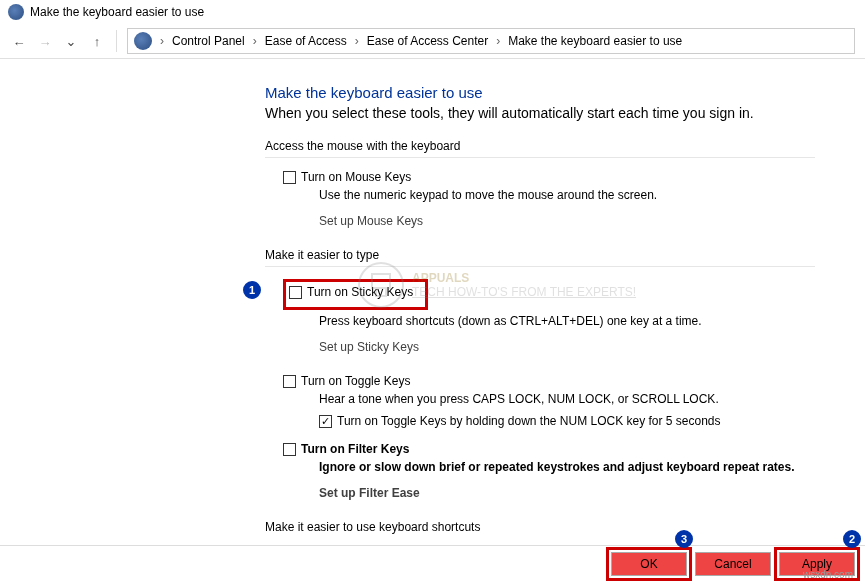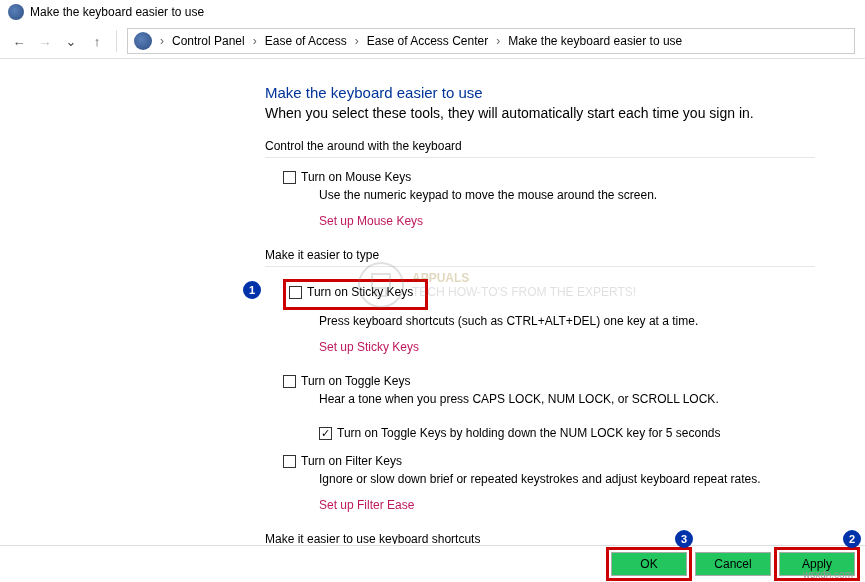--- a/index.html
+++ b/index.html
@@ -116,24 +116,24 @@
       content: "✓";
       color: #000;
     }
     .desc {
       margin-left: 36px;
       margin-top: 4px;
       font-size: 12px;
     }
     .sub-check {
       margin-left: 36px;
-      margin-top: 20px;
+      margin-top: 8px;
     }
     a.link {
-      color: #be185d;
+      color: #404040;
       text-decoration: none;
       display: inline-block;
       margin-left: 36px;
       margin-top: 12px;
       margin-bottom: 12px;
       font-size: 12px;
     }
     .highlight-red { border: 3px solid #cc0000; padding: 3px 12px 8px 3px; display:inline-flex; align-items:center; gap:5px;}
     .callout {
       display: inline-flex;
@@ -158,21 +158,21 @@
       padding: 6px 10px;
       display: flex;
       justify-content: flex-end;
       gap: 8px;
       background: #fff;
     }
     .btn {
       width: 76px;
       height: 24px;
       border: 1px solid #aaa;
-      background: #22c55e;
+      background: #ef4444;
       font-size: 12px;
       display:flex;
       align-items:center;
       justify-content:center;
     }
     .btn-wrap { position: relative; }
     .btn-wrap.red .btn { outline: 3px solid #cc0000; outline-offset: 2px; }
     .watermark {
       position: absolute;
       top: 260px;
@@ -216,74 +216,74 @@
     <span>Ease of Access Center</span>
     <span class="sep">›</span>
     <span>Make the keyboard easier to use</span>
   </div>
 </div>
 
 <div class="content">
   <h2>Make the keyboard easier to use</h2>
   <div class="subtitle">When you select these tools, they will automatically start each time you sign in.</div>
 
-  <div class="section-header">Control the around with the keyboard</div>
+  <div class="section-header">Access the mouse with the keyboard</div>
   <div class="option">
     <div class="checkbox-row">
       <span class="checkbox"></span>
       <span>Turn on Mouse Keys</span>
     </div>
     <div class="desc">Use the numeric keypad to move the mouse around the screen.</div>
     <a class="link">Set up Mouse Keys</a>
   </div>
 
   <div class="section-header">Make it easier to type</div>
   <div class="option" style="position:relative;">
     <span class="callout" style="left:-40px; top:2px;">1</span>
     <div class="highlight-red">
       <span class="checkbox"></span>
       <span>Turn on Sticky Keys</span>
     </div>
-    <div class="desc">Press keyboard shortcuts (such as CTRL+ALT+DEL) one key at a time.</div>
+    <div class="desc">Press keyboard shortcuts (down as CTRL+ALT+DEL) one key at a time.</div>
     <a class="link">Set up Sticky Keys</a>
   </div>
 
   <div class="option">
     <div class="checkbox-row">
       <span class="checkbox"></span>
       <span>Turn on Toggle Keys</span>
     </div>
     <div class="desc">Hear a tone when you press CAPS LOCK, NUM LOCK, or SCROLL LOCK.</div>
     <div class="sub-check checkbox-row">
       <span class="checkbox checked"></span>
       <span>Turn on Toggle Keys by holding down the NUM LOCK key for 5 seconds</span>
     </div>
   </div>
 
-  <div class="option" style="margin-top:14px;">
+  <div class="option" style="margin-top:14px;font-weight:bold;">
     <div class="checkbox-row">
       <span class="checkbox"></span>
       <span>Turn on Filter Keys</span>
     </div>
     <div class="desc">Ignore or slow down brief or repeated keystrokes and adjust keyboard repeat rates.</div>
     <a class="link">Set up Filter Ease</a>
   </div>
 
   <div class="section-header" style="border-bottom:none;">Make it easier to use keyboard shortcuts</div>
 </div>
 
 <div class="watermark">
   <svg width="50" height="50">
       <circle cx="25" cy="25" r="22" fill="none" stroke="#888" stroke-width="2"></circle>
       <rect x="16" y="14" width="18" height="14" fill="none" stroke="#888" stroke-width="2"></rect>
       <rect x="20" y="28" width="10" height="8" fill="none" stroke="#888" stroke-width="2"></rect>
     </svg>
   <div>
     <div style="font-weight:bold; color:#886600;">APPUALS</div>
-    <div style="color:#888;">TECH HOW-TO'S FROM THE EXPERTS!</div>
+    <div style="color:#888;text-decoration:underline;">TECH HOW-TO'S FROM THE EXPERTS!</div>
   </div>
 </div>
 
 <div class="footer">
   <div class="btn-wrap red" style="position:relative;">
     <span class="callout" style="right:-6px; top:-22px;">3</span>
     <div class="btn">OK</div>
   </div>
   <div class="btn-wrap">
     <div class="btn">Cancel</div>

